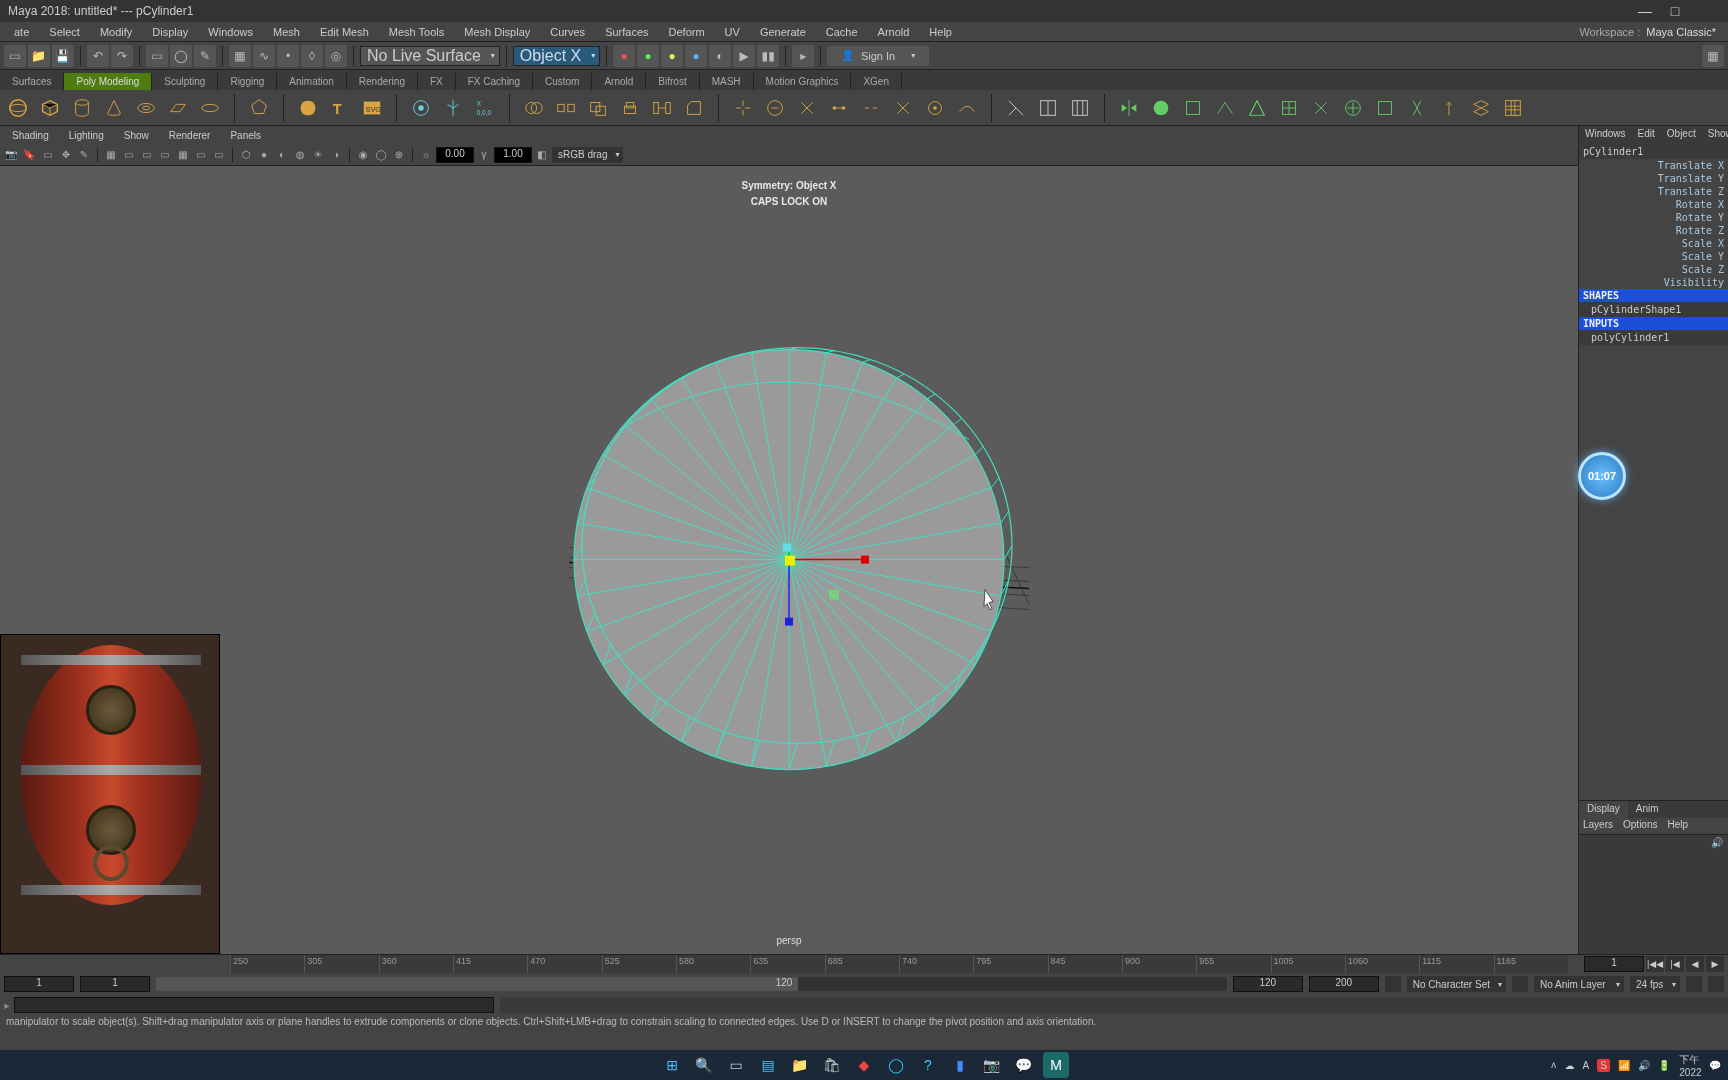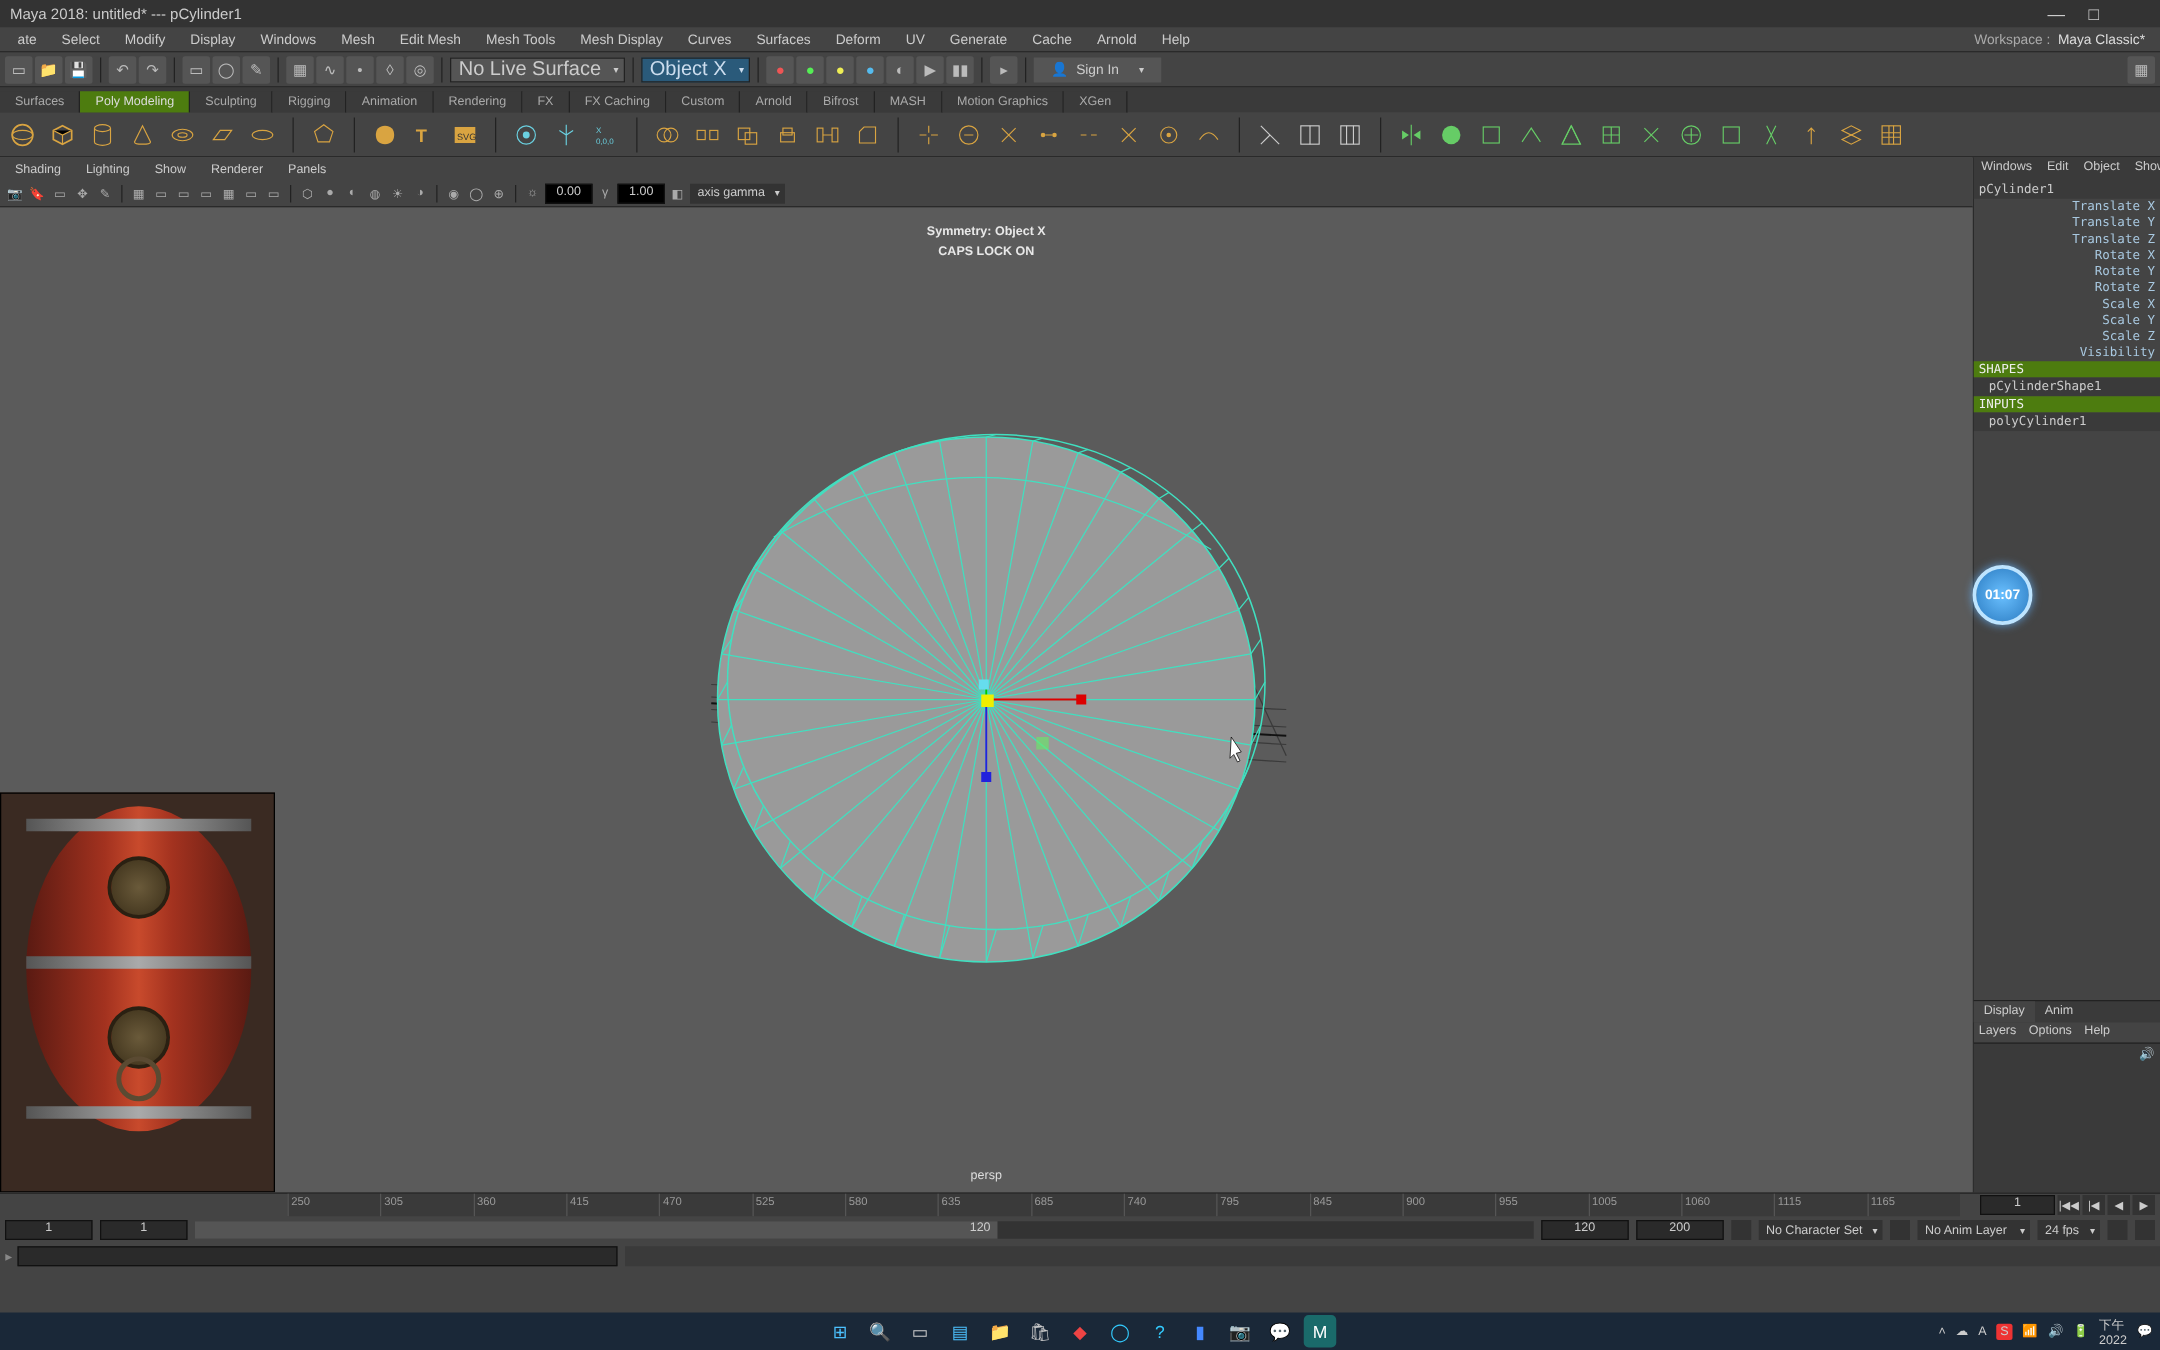--- a/index.html
+++ b/index.html
@@ -62,21 +62,21 @@
 .refimg .lion { position:absolute; left:50%; transform:translateX(-50%); width:50px; height:50px; background:radial-gradient(circle,#6a5a3a,#3a2e18); border-radius:50%; border:3px solid #2a2012; }
 .refimg .ring { position:absolute; left:50%; transform:translateX(-50%); width:36px; height:36px; border:4px solid #5a4a32; border-radius:50%; }
 
 
 .chbox { width:150px; background:#444; border-left:1px solid #222; display:flex; flex-direction:column; font-size:10px; }
 .chbox .chtabs { display:flex; height:18px; background:#3a3a3a; }
 .chbox .chtabs .ct { padding:2px 6px; cursor:pointer; }
 .chbox .objn { padding:2px 4px; background:#3a3a3a; font-family:monospace; }
 .chbox .attrs { flex:0 0 auto; }
 .chbox .attr { display:flex; justify-content:flex-end; padding:1px 4px; font-family:monospace; color:#a8c8e0; }
-.chbox .shdr { background:#4d7c0f; color:#eee; padding:1px 4px; font-family:monospace; font-weight:normal; }
+.chbox .shdr { background:#1d4ed8; color:#eee; padding:1px 4px; font-family:monospace; font-weight:bold; }
 .chbox .flex1 { flex:1; background:#444; }
 .chbox .disptabs { display:flex; height:18px; background:#3a3a3a; border-top:1px solid #222; }
 .chbox .disptabs .dt { padding:2px 8px; cursor:pointer; }
 .chbox .disptabs .dt.active { background:#444; }
 .chbox .dopts { display:flex; height:16px; padding:1px 4px; gap:10px; }
 .chbox .layerarea { height:120px; background:#3a3a3a; border-top:1px solid #222; position:relative; }
 .chbox .spk { position:absolute; top:2px; right:4px; color:#5bf; }
 
 
 .timer { position:absolute; right:102px; top:452px; width:48px; height:48px; border-radius:50%; background:radial-gradient(circle,#6ac0ff,#2a7ac0); border:3px solid #bde4ff; display:flex; align-items:center; justify-content:center; color:#fff; font-size:11px; font-weight:bold; box-shadow:0 0 8px rgba(100,180,255,.8); }
@@ -497,21 +497,21 @@
       <div class="vsep2"></div>
       <div class="vi">◉</div>
       <div class="vi">◯</div>
       <div class="vi">⊕</div>
       <div class="vsep2"></div>
       <div class="vi">☼</div>
       <div class="numfield">0.00</div>
       <div class="vi">γ</div>
       <div class="numfield">1.00</div>
       <div class="vi">◧</div>
-      <div class="gdd">axis gamma</div>
+      <div class="gdd">sRGB drag</div>
     </div>
     <div class="viewport">
       <div class="vp-overlay-txt" style="top:14px">Symmetry: Object X</div>
       <div class="vp-overlay-txt" style="top:30px">CAPS LOCK ON</div>
 
       <svg class="cyl-svg" width="520" height="520" viewBox="0 0 520 520">
 
         <g stroke="#3a3a3a" stroke-width="1">
           <line x1="40" y1="268" x2="500" y2="292"></line>
           <line x1="40" y1="258" x2="500" y2="278"></line>
@@ -771,20 +771,21 @@
     <div class="ib"></div>
     <div class="ib"></div>
   </div>
 
   <div class="cmdline">
     <div class="prompt">▸</div>
     <div class="inp"></div>
     <div class="out"></div>
   </div>
 
+  <div class="helpline">manipulator to scale object(s). Shift+drag manipulator axis or plane handles to extrude components or clone objects. Ctrl+Shift+LMB+drag to constrain scaling to connected edges. Use D or INSERT to change the pivot position and axis orientation.</div>
 </div>
 
 <div class="taskbar">
   <div class="tbi" style="color:#4cc2ff">⊞</div>
   <div class="tbi">🔍</div>
   <div class="tbi">▭</div>
   <div class="tbi" style="color:#4cc2ff">▤</div>
   <div class="tbi">📁</div>
   <div class="tbi">🛍</div>
   <div class="tbi" style="color:#e44">◆</div>

